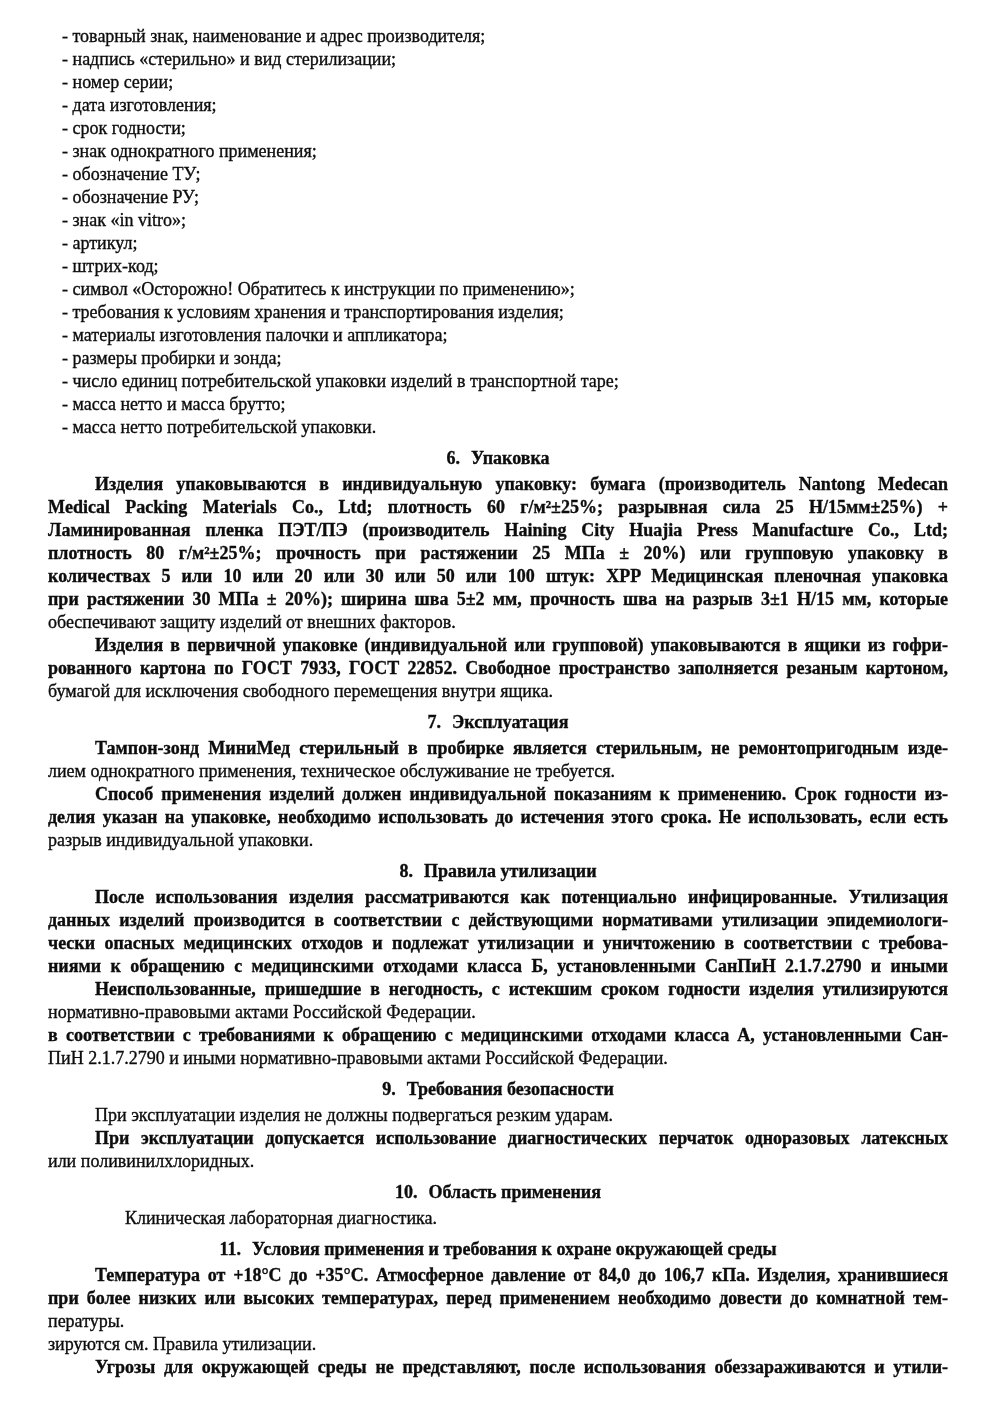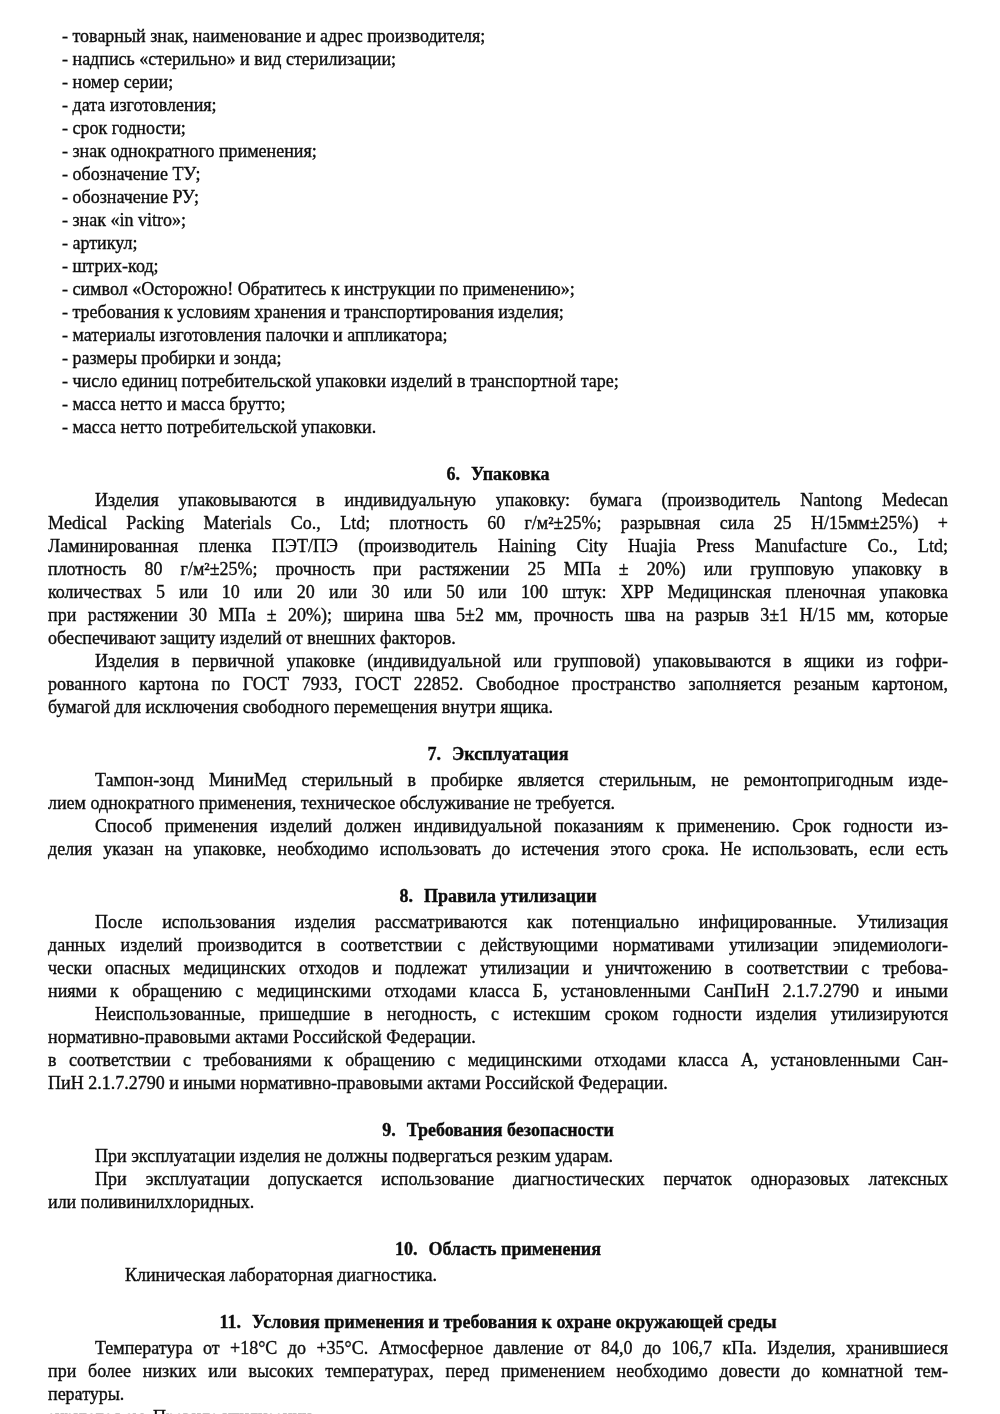--- a/index.html
+++ b/index.html
@@ -24,40 +24,41 @@
     -webkit-text-stroke: 0.35px #0d0d0d;
   }
   .line {
     white-space: nowrap;
     text-align: left;
   }
   .jline {
     white-space: normal;
     text-align: justify;
     text-align-last: justify;
+    font-weight: bold;
   }
   .lastline {
     white-space: normal;
     text-align: left;
     text-align-last: left;
   }
   .list-item {
     padding-left: 14px;
   }
   .para-first {
     padding-left: 47px;
   }
   .para-first.wide-indent {
     padding-left: 77px;
     text-align: center;
   }
   .heading {
     font-weight: bold;
     text-align: center;
-    margin-top: 24px;
+    margin-top: 8px;
     margin-bottom: 3px;
   }
   .heading .hnum {
     margin-right: 11px;
   }
 </style>
 </head>
 <body>
 
 <div class="page">
@@ -91,20 +92,21 @@
       <div class="line jline">при растяжении 30 МПа ± 20%); ширина шва 5±2 мм, прочность шва на разрыв 3±1 Н/15 мм, которые</div>
       <div class="line lastline">обеспечивают защиту изделий от внешних факторов.</div>
       <div class="line jline para-first">Изделия в первичной упаковке (индивидуальной или групповой) упаковываются в ящики из гофри-</div>
       <div class="line jline">рованного картона по ГОСТ 7933, ГОСТ 22852. Свободное пространство заполняется резаным картоном,</div>
       <div class="line lastline">бумагой для исключения свободного перемещения внутри ящика.</div>
       <div class="heading"><span class="hnum">7.</span><span>Эксплуатация</span></div>
       <div class="line jline para-first">Тампон-зонд МиниМед стерильный в пробирке является стерильным, не ремонтопригодным изде-</div>
       <div class="line lastline">лием однократного применения, техническое обслуживание не требуется.</div>
       <div class="line jline para-first">Способ применения изделий должен индивидуальной показаниям к применению. Срок годности из-</div>
       <div class="line jline">делия указан на упаковке, необходимо использовать до истечения этого срока. Не использовать, если есть</div>
+      <div class="line lastline">разрыв индивидуальной упаковки.</div>
       <div class="heading"><span class="hnum">8.</span><span>Правила утилизации</span></div>
       <div class="line jline para-first">После использования изделия рассматриваются как потенциально инфицированные. Утилизация</div>
       <div class="line jline">данных изделий производится в соответствии с действующими нормативами утилизации эпидемиологи-</div>
       <div class="line jline">чески опасных медицинских отходов и подлежат утилизации и уничтожению в соответствии с требова-</div>
       <div class="line jline">ниями к обращению с медицинскими отходами класса Б, установленными СанПиН 2.1.7.2790 и иными</div>
       <div class="line jline para-first">Неиспользованные, пришедшие в негодность, с истекшим сроком годности изделия утилизируются</div>
       <div class="line lastline">нормативно-правовыми актами Российской Федерации.</div>
       <div class="line jline">в соответствии с требованиями к обращению с медицинскими отходами класса А, установленными Сан-</div>
       <div class="line lastline">ПиН 2.1.7.2790 и иными нормативно-правовыми актами Российской Федерации.</div>
       <div class="heading"><span class="hnum">9.</span><span>Требования безопасности</span></div>

